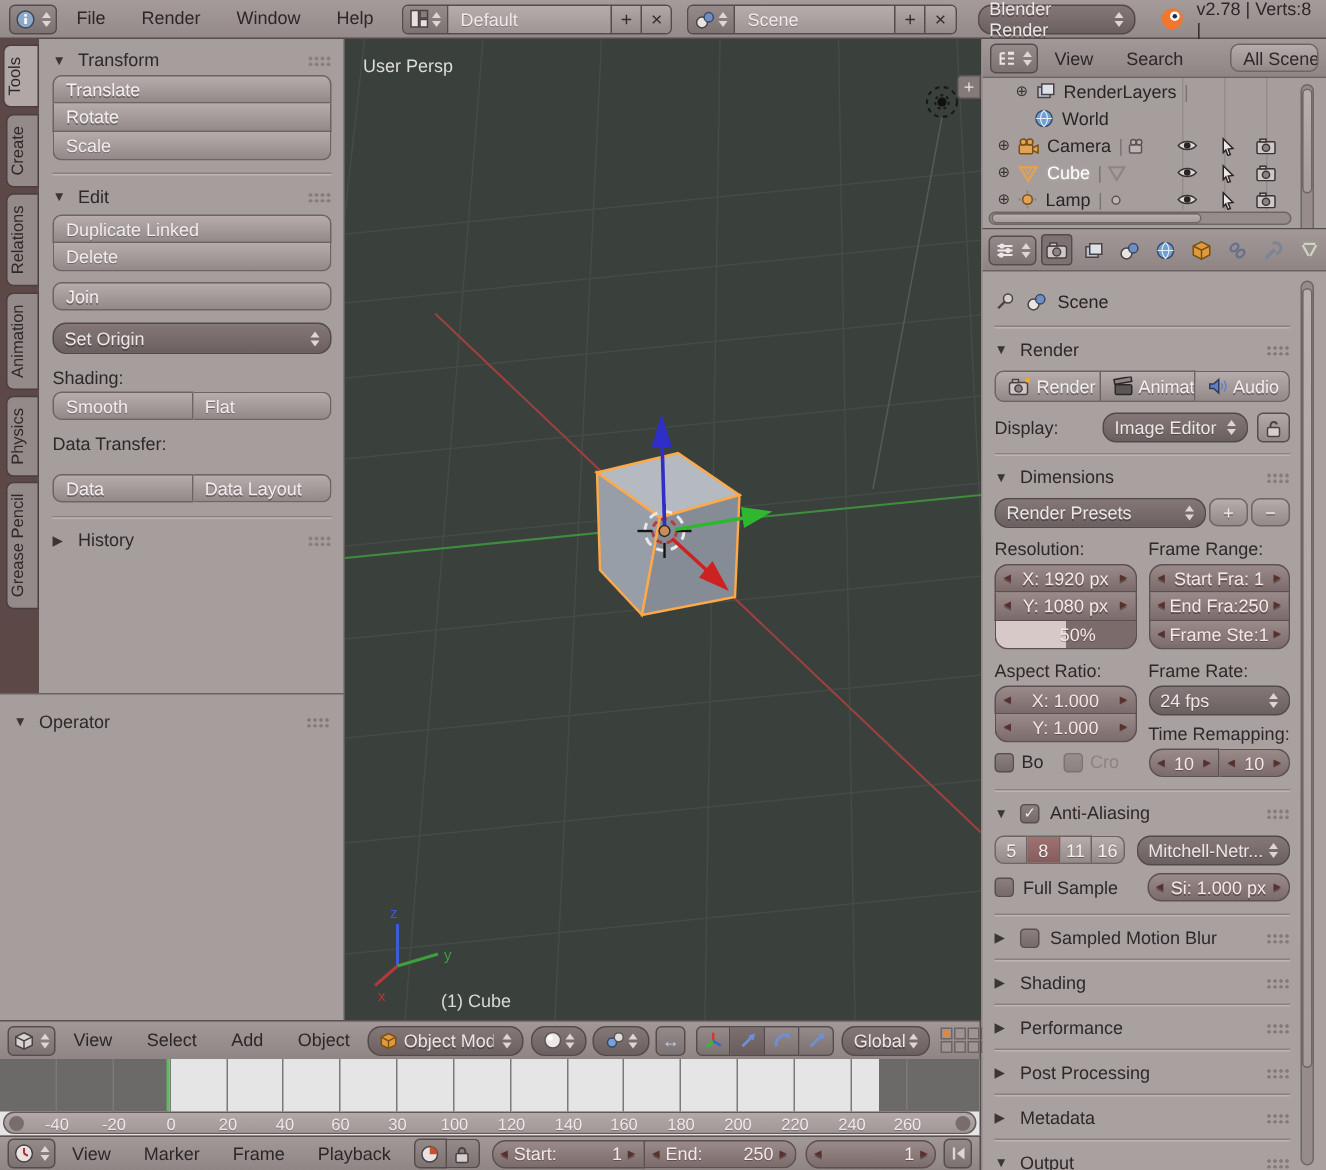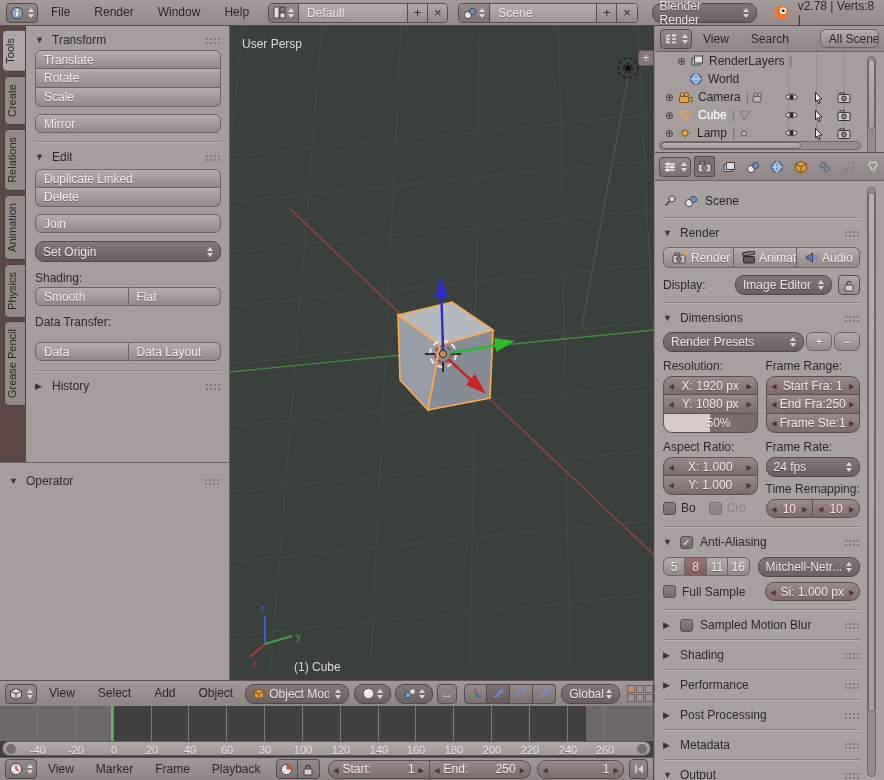--- a/index.html
+++ b/index.html
@@ -67,21 +67,21 @@
   .vtab { writing-mode:vertical-rl; transform:rotate(180deg); width:22px; padding:7px 1px;
     background:#958a8a; color:#2e2929; border:1px solid #4a3e3e; border-radius:0 5px 5px 0;
     font-size:11px; text-align:center; }
   .vtab.active { background:#b1a7a7; width:24px; }
   #shelfpanels { left:26px; top:0; width:204px; height:436px; padding:4px 9px 0 9px; }
   #operator { left:0; top:462px; width:230px; height:218px; background:#a69d9d; border-right:1px solid #655c5c;
     border-top:1px solid #6b6262; padding:8px 9px 0 9px; }
   #viewport { left:230px; top:26px; width:424px; height:654px; background:#3a403c; }
   #header3d { left:0; top:680px; width:654px; height:26px; background:linear-gradient(#a29898,#8f8585);
     border-top:1px solid #5c5353; border-right:1px solid #554c4c; display:flex; align-items:center; padding:0 5px; gap:1px; }
-  #timeline { left:0; top:706px; width:654px; height:51px; background:#404040; border-right:1px solid #554c4c; overflow:hidden; }
+  #timeline { left:0; top:706px; width:654px; height:51px; background:#e5e5e5; border-right:1px solid #554c4c; overflow:hidden; }
   #tl-header { left:0; top:757px; width:654px; height:23px; background:linear-gradient(#a29898,#908686);
     border-top:1px solid #5c5353; border-right:1px solid #554c4c; display:flex; align-items:center; padding:0 5px; }
   #outliner { left:655px; top:26px; width:229px; height:126px; background:#a69d9d; overflow:hidden; }
   #outliner-header { left:0; top:0; width:229px; height:26px; background:linear-gradient(#a29898,#8f8585);
     border-bottom:1px solid #6b6262; display:flex; align-items:center; padding:0 5px; }
   #properties { left:655px; top:152px; width:229px; height:628px; background:#a9a0a0; border-top:1px solid #554c4c; }
   #props-header { left:0; top:0; width:229px; height:28px; background:linear-gradient(#a29898,#8f8585);
     border-bottom:1px solid #6b6262; display:flex; align-items:center; padding:0 4px; gap:3px; }
   #props-body { left:0; top:28px; width:229px; height:600px; padding:6px 24px 0 8px; }
   .ptab { width:21px; height:21px; display:flex; align-items:center; justify-content:center; border-radius:3px; flex:none; }
@@ -197,21 +197,20 @@
     <div class="panel-head">
       <span class="ar">▼</span>
       <span>Transform</span>
       <span class="grip"></span>
     </div>
     <div class="vstack" style="margin-top:0">
       <div class="btn">Translate</div>
       <div class="btn">Rotate</div>
       <div class="btn">Scale</div>
     </div>
-    <div class="btn" style="margin-top:7px">Mirror</div>
     <div class="divider" style="margin-top:8px"></div>
     <div class="panel-head">
       <span class="ar">▼</span>
       <span>Edit</span>
       <span class="grip"></span>
     </div>
     <div class="vstack" style="margin-top:2px">
       <div class="btn">Duplicate Linked</div>
       <div class="btn">Delete</div>
     </div>

